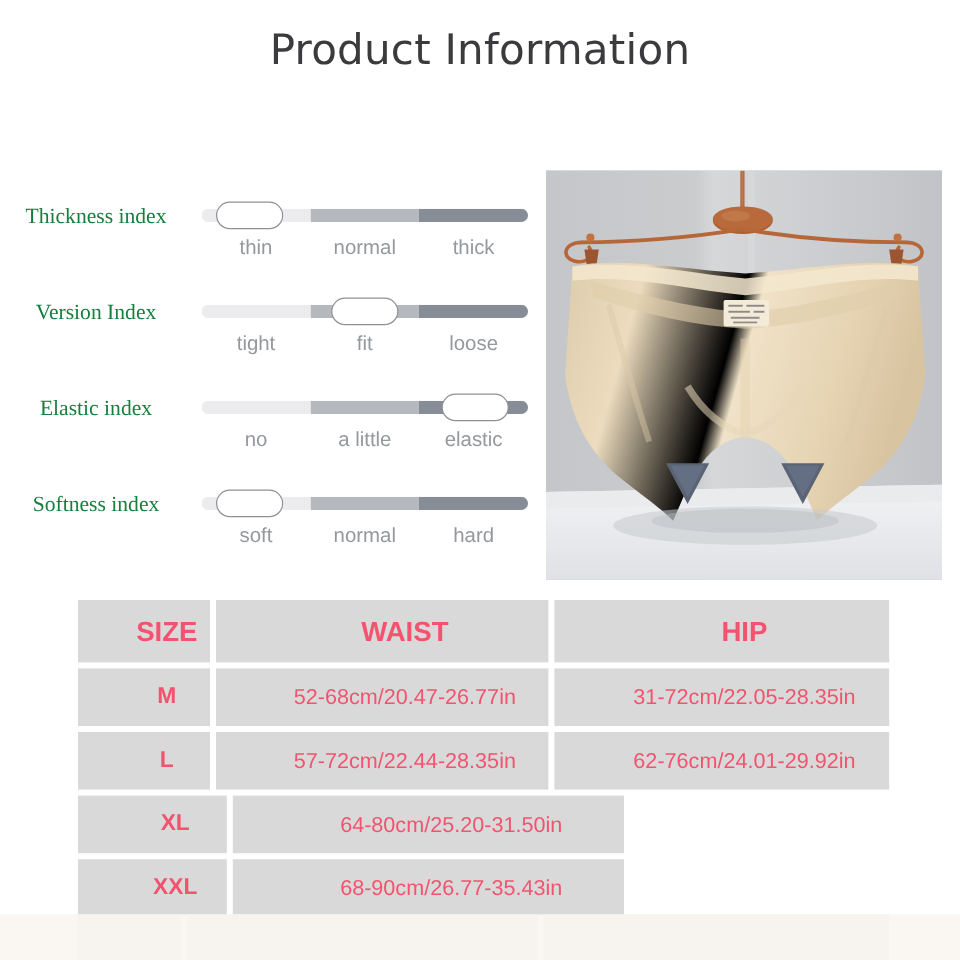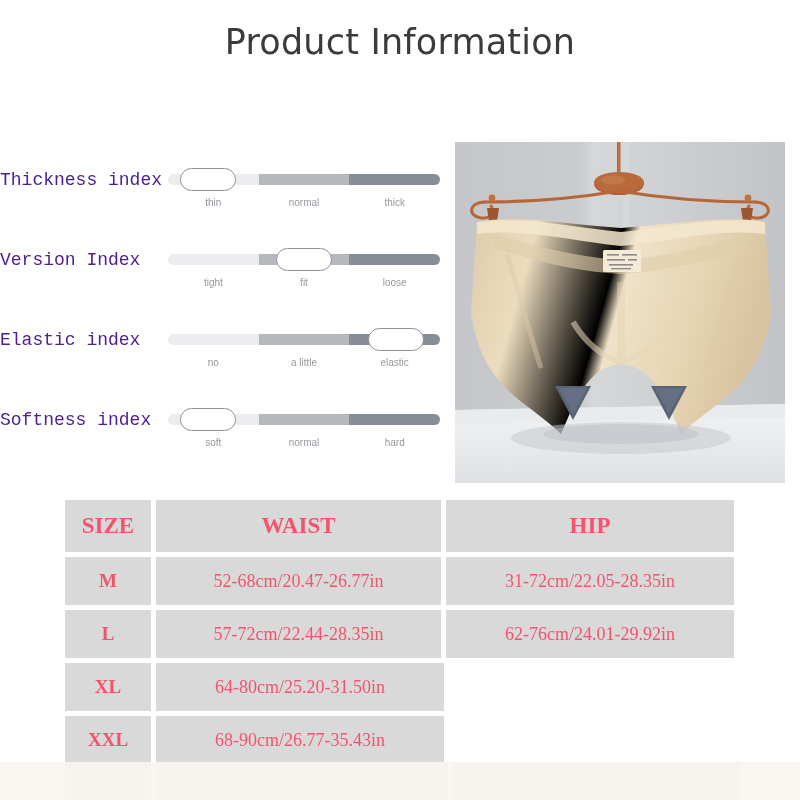--- a/index.html
+++ b/index.html
@@ -39,24 +39,24 @@
   }
   .index-row {
     position: relative;
     height: 80px;
   }
   .index-label {
     position: absolute;
     left: 0;
     top: 10px;
     width: 160px;
-    text-align: left;
+    text-align: center;
     font-size: 18px;
-    color: #4c1d95;
-    font-family: Liberation Mono, monospace;
+    color: #15803d;
+    font-family: Liberation Serif, serif;
     white-space: nowrap;
   }
   .slider {
     position: absolute;
     left: 168px;
     top: 14px;
     width: 272px;
     height: 11px;
   }
   .track {
@@ -94,21 +94,21 @@
   .scale {
     position: absolute;
     left: 168px;
     top: 37px;
     width: 272px;
     display: flex;
   }
   .scale span {
     flex: 1 1 33.333%;
     text-align: center;
-    font-size: 10px;
+    font-size: 17px;
     color: #95989d;
     font-family: "Liberation Sans", sans-serif;
   }
 
   
   .photo {
     position: absolute;
     left: 455px;
     top: 142px;
     width: 330px;
@@ -129,21 +129,22 @@
     display: flex;
     gap: 5px;
     margin-bottom: 5px;
   }
   .tcell {
     background: #d9d9d9;
     height: 48px;
     line-height: 48px;
     text-align: center;
     color: #f4536f;
-    font-family: Liberation Serif, serif;
+    font-family: Liberation Sans, sans-serif;
+    padding-left: 38px;
   }
   .c-size { width: 86px; }
   .c-waist { width: 285px; }
   .c-hip   { width: 288px; }
 
   .trow.head .tcell {
     font-size: 23px;
     font-weight: 700;
     height: 52px;
     line-height: 52px;

